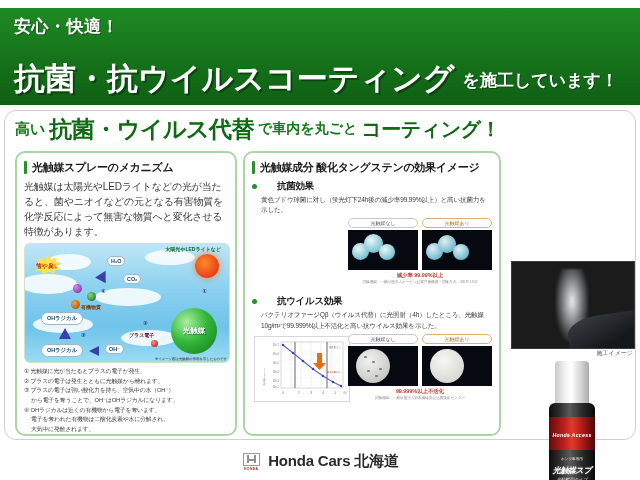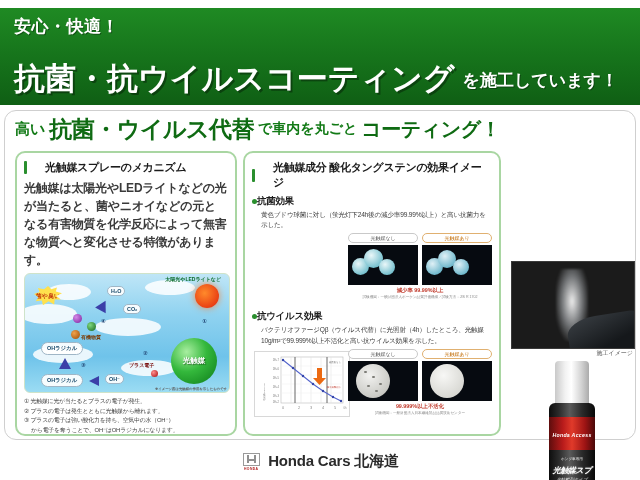--- a/index.html
+++ b/index.html
@@ -48,25 +48,25 @@
   .subhead .lg2{color:#0f6b13;font-weight:bold;font-size:20px;letter-spacing:-.5px;}
 
   
   .panel{
     position:absolute;border:2px solid #a9d6a2;border-radius:10px;
     background:#ffffff;box-sizing:border-box;overflow:hidden;
   }
   .panel-left{left:10px;top:40px;width:222px;height:285px;padding:6px 7px;}
   .panel-mid{left:238px;top:40px;width:258px;height:285px;padding:6px 7px;}
 
-  .ptitle{display:flex;align-items:center;gap:18px;margin:1px 0 4px 0;}
+  .ptitle{display:flex;align-items:center;gap:5px;margin:1px 0 4px 0;}
   .ptitle .bar{width:3px;height:13px;background:#2a8f2e;border-radius:1px;flex:0 0 auto;}
   .ptitle .txt{font-size:11px;font-weight:bold;color:#1b1b1b;letter-spacing:-.3px;}
 
-  .ptext{font-size:12px;line-height:1.5;color:#3a3a3a;letter-spacing:-.2px;font-weight:bold;}
+  .ptext{font-size:10px;line-height:1.5;color:#3a3a3a;letter-spacing:-.2px;}
 
   
   .diagram{
     position:relative;margin:4px 0 0 0;width:100%;height:118px;
     border:1px solid #cfe3c9;border-radius:6px;overflow:hidden;
     background:linear-gradient(180deg,#bfe6f7 0%,#8fd2f0 35%,#6fc3ea 70%,#9bdcf3 100%);
   }
   .cloud{position:absolute;background:rgba(255,255,255,.85);border-radius:50%;}
   .sun{
     position:absolute;right:10px;top:10px;width:24px;height:24px;border-radius:50%;
@@ -102,21 +102,21 @@
   .dlabel{
     position:absolute;font-size:5px;color:#0b5d86;font-weight:bold;white-space:nowrap;
   }
   .dnum{position:absolute;font-size:5.5px;color:#1c3f6e;font-weight:bold;}
 
   .notes{margin-top:4px;font-size:5.9px;line-height:1.55;color:#3f3f3f;letter-spacing:-.2px;}
   .notes div{margin-bottom:.5px;}
   .notes .ind{padding-left:7px;}
 
   
-  .bullet{display:flex;align-items:center;gap:0;margin:5px 0 2px 0;}
+  .bullet{display:flex;align-items:center;gap:20px;margin:5px 0 2px 0;}
   .bullet .dot{width:5px;height:5px;border-radius:50%;background:#2a8f2e;flex:0 0 auto;}
   .bullet .txt{font-size:9.5px;font-weight:bold;color:#1b1b1b;letter-spacing:-.3px;}
   .desc{font-size:6.6px;line-height:1.55;color:#3a3a3a;padding-left:9px;letter-spacing:-.2px;}
 
   .evidence{position:relative;margin-top:3px;height:72px;}
   .minichart{
     position:absolute;left:2px;top:2px;width:96px;height:66px;
     border:1px solid #d8d8d8;background:#fff;box-sizing:border-box;
   }
   .photopair{position:absolute;right:0;top:0;width:144px;}

